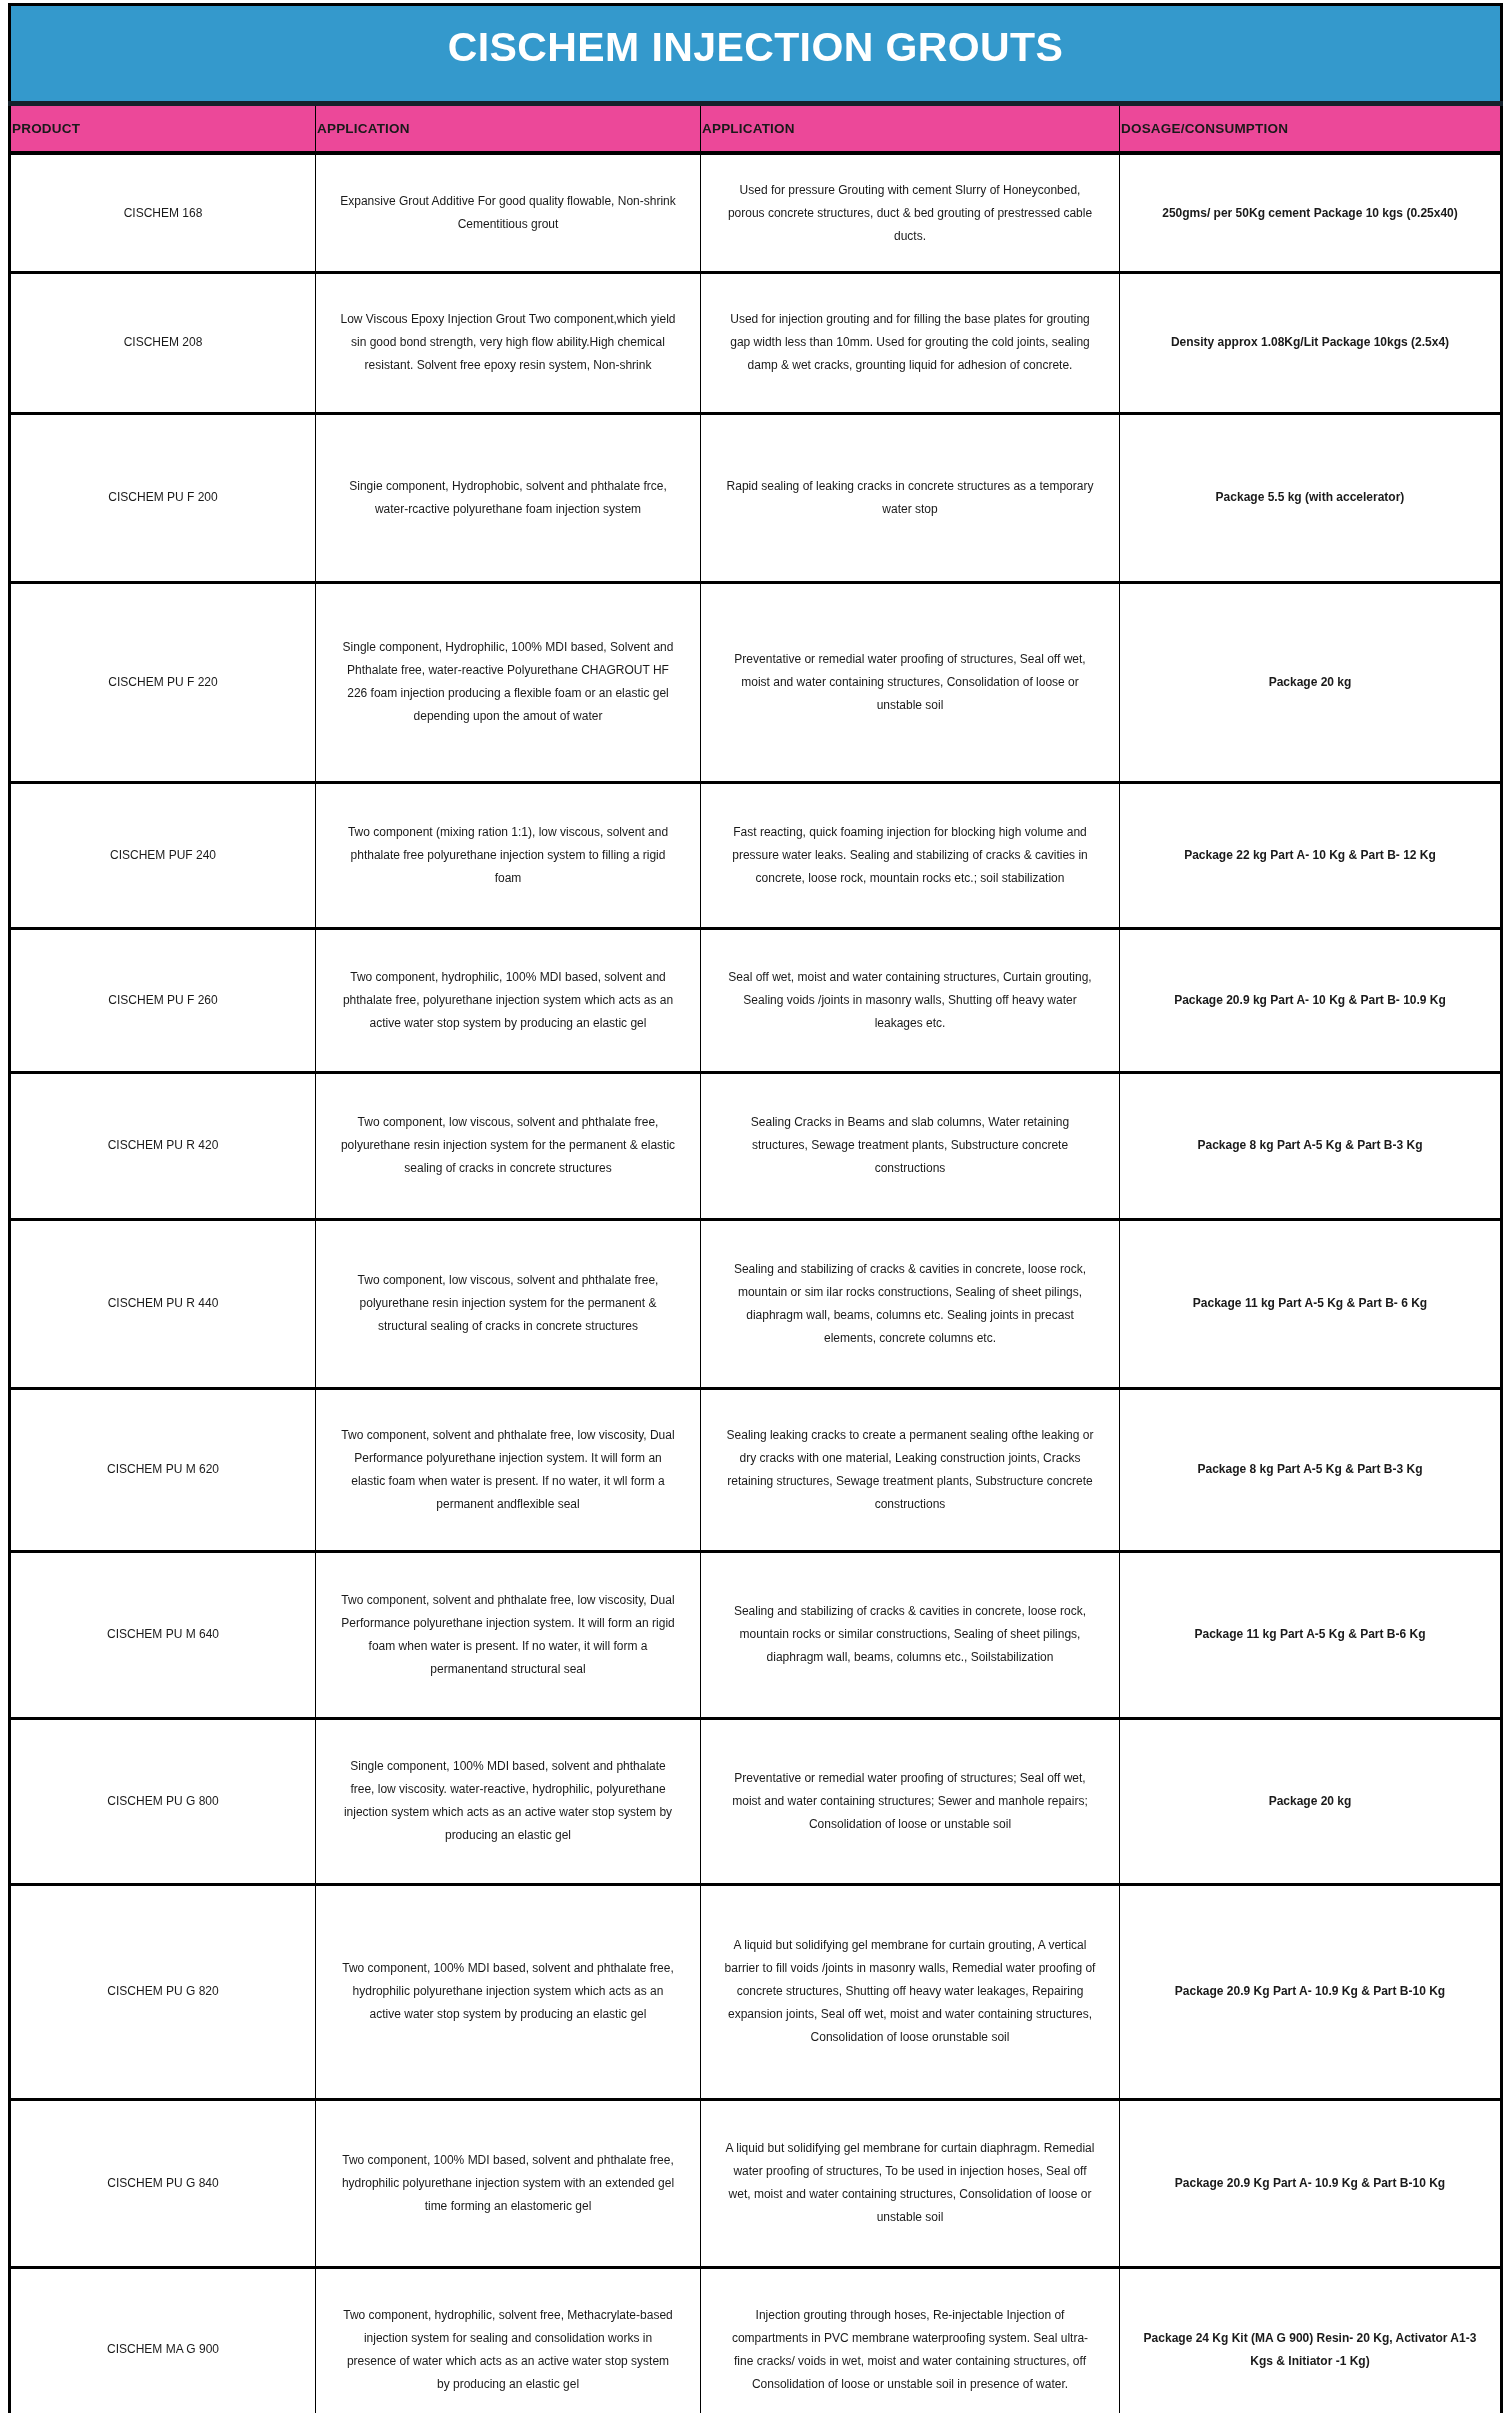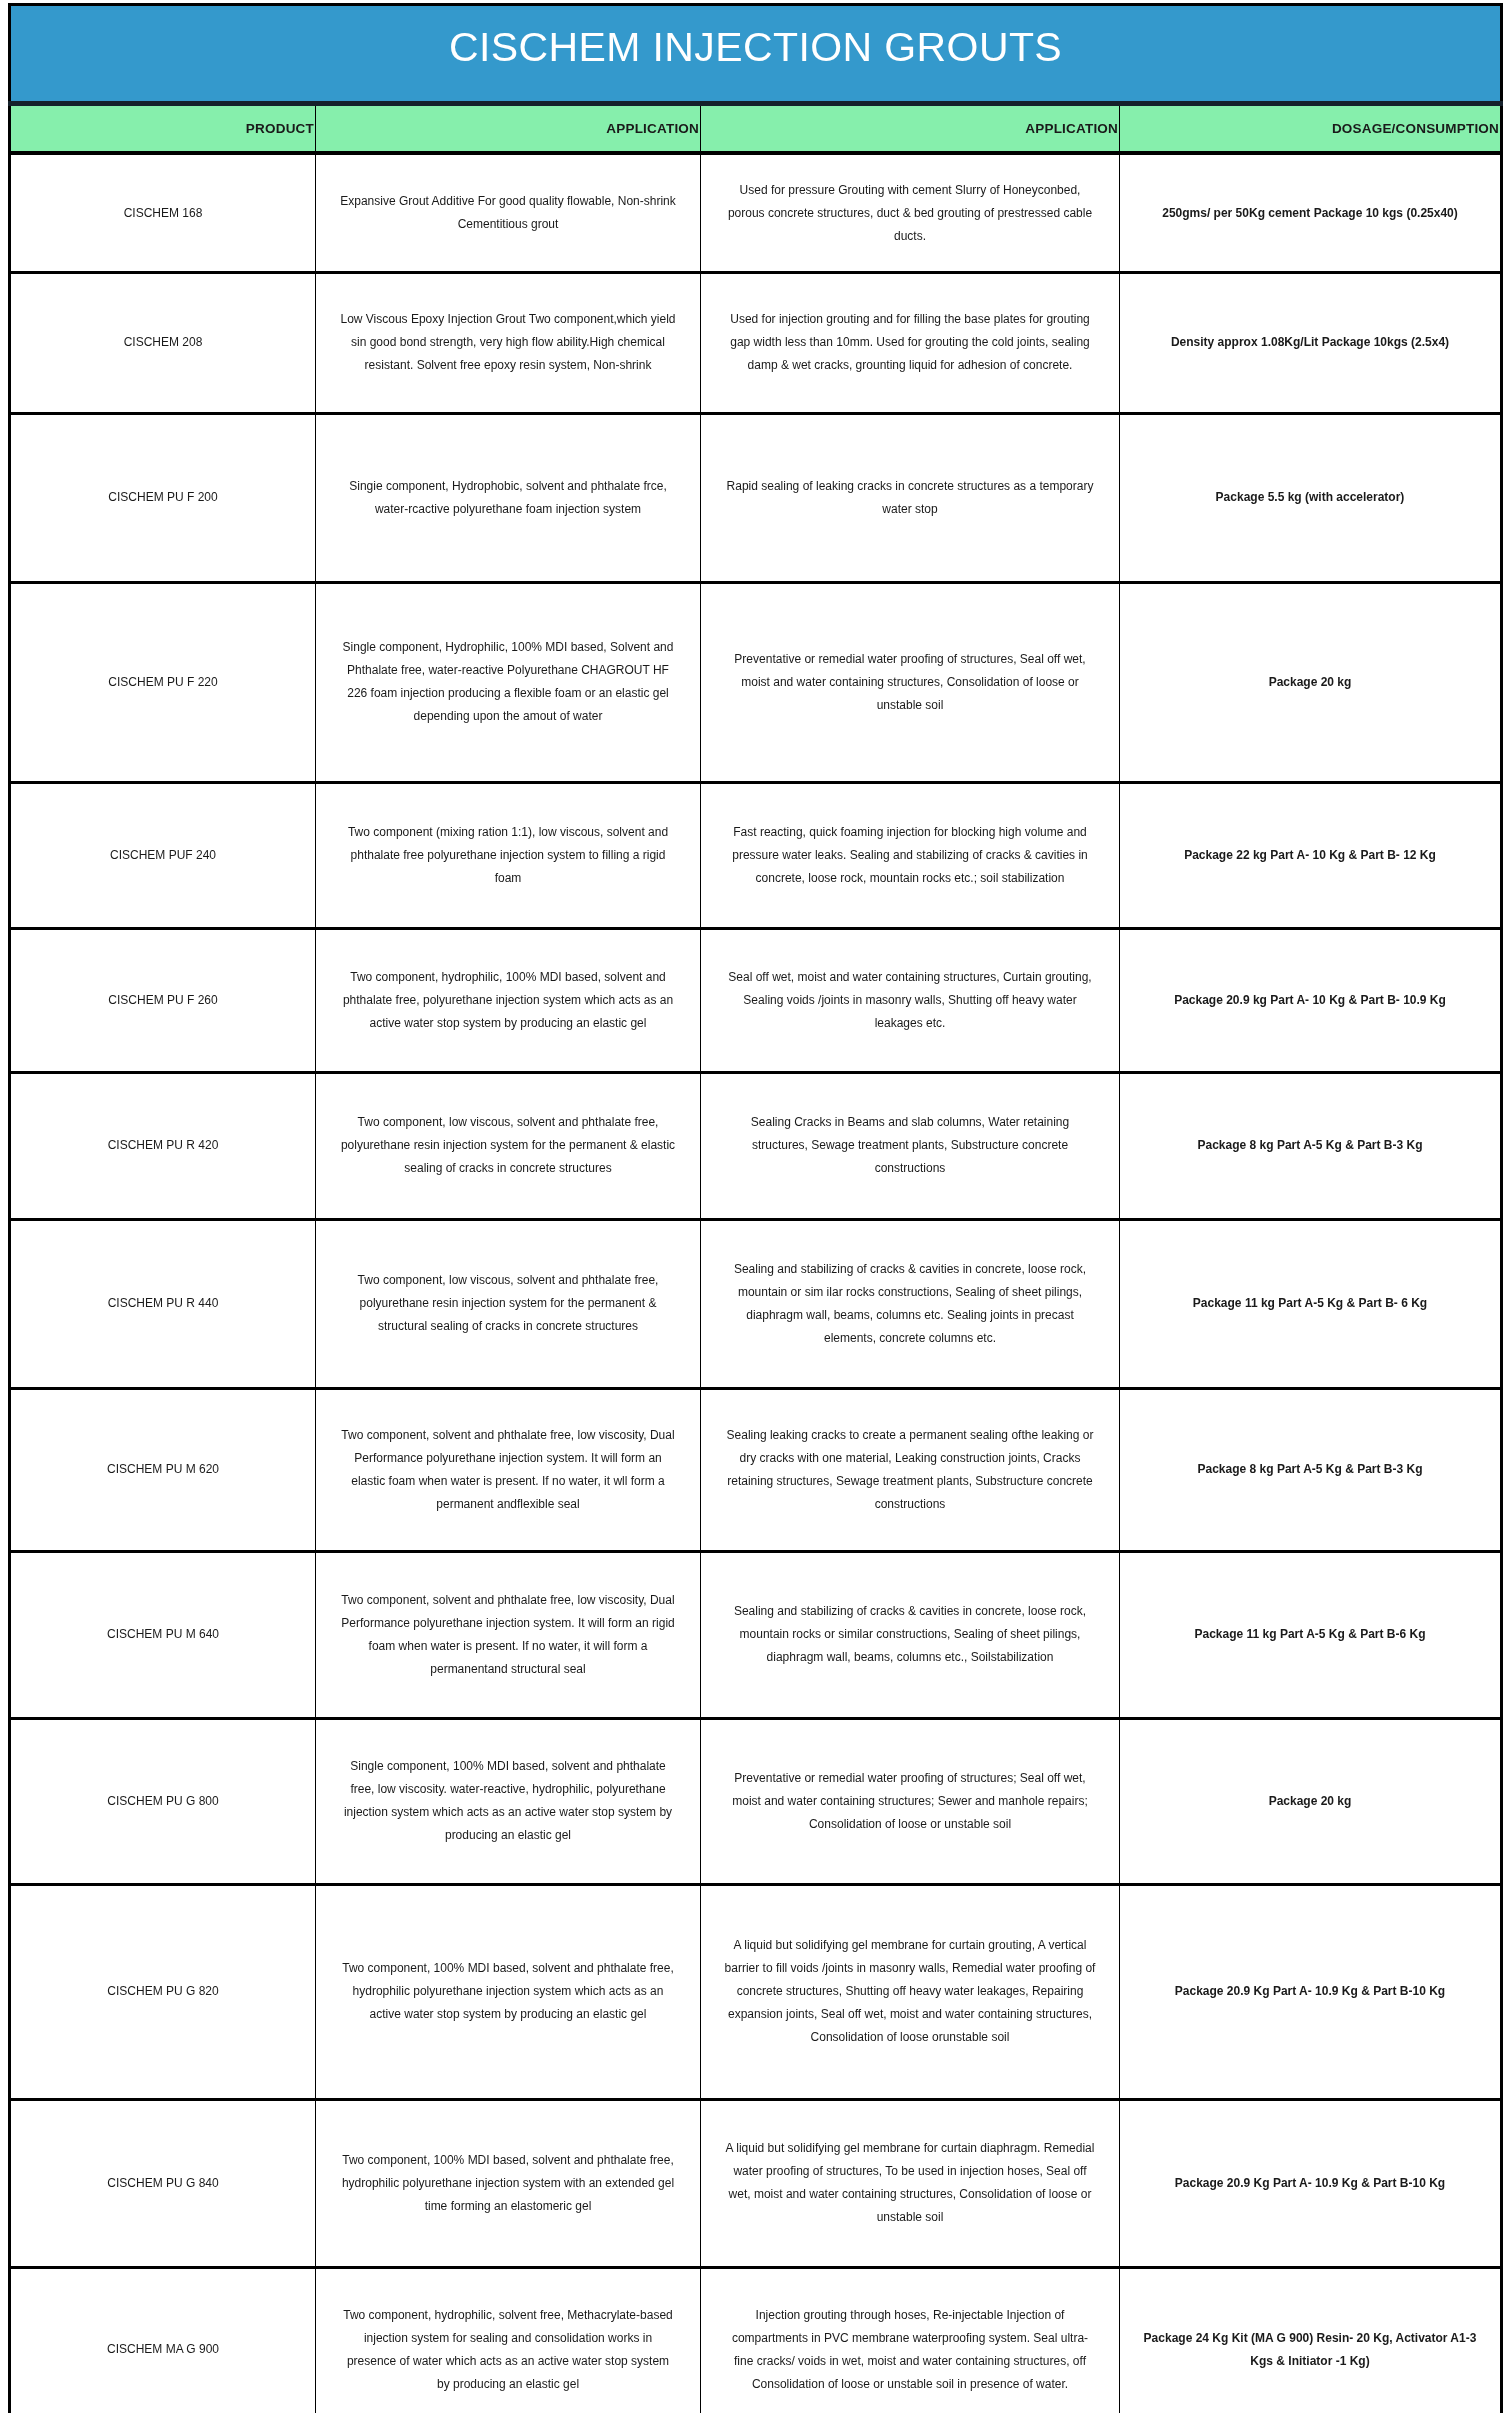--- a/index.html
+++ b/index.html
@@ -18,42 +18,42 @@
   table.grouts {
     width: 100%;
     border-collapse: collapse;
     table-layout: fixed;
     border: 3.6px solid #000000;
   }
   
   th.title-cell {
     background: #3499cc;
     color: #ffffff;
-    font-weight: normal;
+    font-weight: bold;
     font-size: 41px;
     letter-spacing: 0.4px;
     text-align: center;
     height: 83px;
     vertical-align: middle;
     padding: 0 0 12.6px 0;
     border: none;
     border-bottom: 5.4px solid #15212b;
   }
   
   th.col-header {
     font-size: 13.5px;
     font-weight: bold;
-    text-align: right;
+    text-align: left;
     vertical-align: middle;
     height: 43px;
     border: 1.8px solid #000000;
     border-top-width: 3.6px;
     border-bottom-width: 4.5px;
     letter-spacing: 0.2px;
-    background: #86efac;
+    background: #ec4899;
   }
   
   td.cell {
     border: 1.8px solid #000000;
     border-top-width: 3.6px;
     border-bottom-width: 3.6px;
     text-align: center;
     vertical-align: middle;
     font-size: 12px;
     line-height: 23px;

